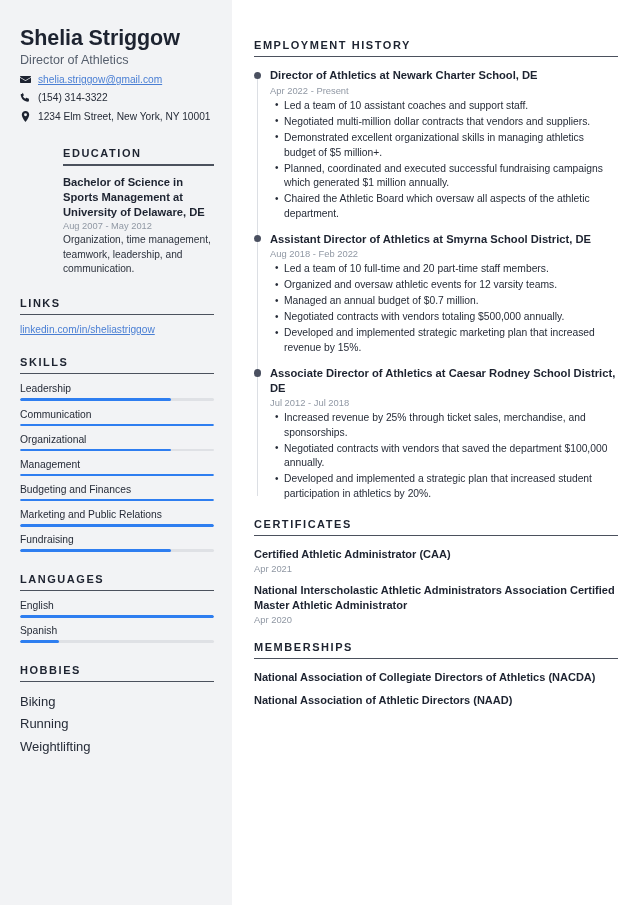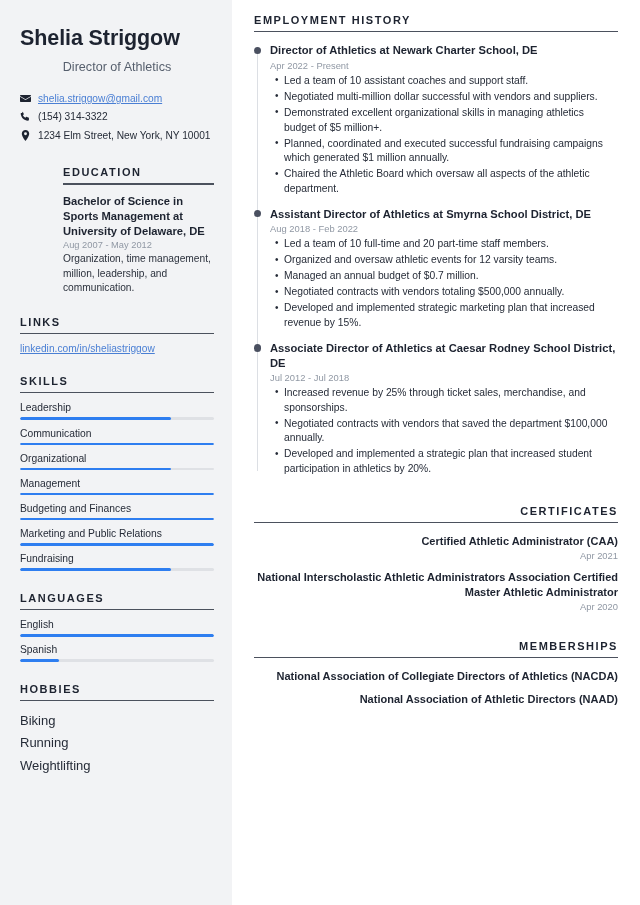--- a/index.html
+++ b/index.html
@@ -15,23 +15,23 @@
   .sidebar {
     width: 232px; height: 905px; flex: 0 0 232px;
     background: #f2f3f5;
     padding: 26px 18px 0 20px;
   }
   .name {
     font-size: 21.5px; font-weight: 700; color: #1d2330;
     letter-spacing: -0.1px; line-height: 1.12;
   }
   .job-title {
-    font-size: 12.6px; color: #565f6d; margin-top: 10px; font-weight: 400; text-align: center;
-  }
-  .contact-list { margin-top: 18px; }
+    font-size: 12.6px; color: #565f6d; margin-top: 3px; font-weight: 400;
+  }
+  .contact-list { margin-top: 6px; }
   .contact-row {
     display: flex; align-items: flex-start; gap: 7px;
     margin-bottom: 4.5px; font-size: 10.2px; color: #262c38; line-height: 1.35;
   }
   .contact-ico {
     width: 11px; flex: 0 0 11px; display: flex; align-items: center;
     justify-content: center; padding-top: 1px; color: #1d2330;
   }
   .contact-ico svg { display: block; }
   .contact-link { color: #4a7fd4; text-decoration: underline; }
@@ -56,21 +56,21 @@
   }
 
   .skill { margin-bottom: 7.5px; }
   .skill-label { font-size: 10.3px; color: #262c38; margin-bottom: 4px; }
   .bar { height: 2.6px; width: 100%; background: #dfe1e5; border-radius: 2px; overflow: hidden; }
   .bar-fill { height: 100%; background: #2e7ef0; border-radius: 2px; }
 
   .hobby { font-size: 13px; color: #262c38; line-height: 1.72; }
 
   
-  .main { flex: 1 1 auto; padding: 14px 22px 0 22px; position: relative; }
+  .main { flex: 1 1 auto; padding: 39px 22px 0 22px; position: relative; }
   .m-sec-h {
     font-size: 11px; font-weight: 700; color: #1d2330;
     letter-spacing: 1.55px; text-transform: uppercase; padding-bottom: 5px;
   }
   .m-sec-rule { height: 1.3px; background: #4b515d; }
 
   .timeline { position: relative; margin-top: 11px; padding-left: 16px; }
   .timeline::before {
     content: ""; position: absolute; left: 3.2px; top: 4px; bottom: 6px;
     width: 1.2px; background: #dcdfe4;
@@ -87,21 +87,21 @@
   .job-points { margin-top: 3px; padding-left: 14px; }
   .job-points li {
     font-size: 10.3px; color: #262c38; line-height: 1.42;
     margin-bottom: 1.5px; list-style: none; position: relative;
   }
   .job-points li::before {
     content: "\2022"; position: absolute; left: -9px; top: -0.5px;
     color: #262c38; font-size: 10px;
   }
 
-  .m-sec { margin-top: 28px; text-align: right; }
+  .m-sec { margin-top: 16px; }
   .cert { margin-bottom: 9px; }
   .cert:last-child { margin-bottom: 0; }
   .cert-t { font-size: 11px; font-weight: 700; color: #1d2330; line-height: 1.36; }
   .cert-d { font-size: 9.4px; color: #9098a4; margin-top: 1px; }
   .member { font-size: 11px; font-weight: 700; color: #1d2330; margin-bottom: 8px; line-height: 1.36; }
   .member:last-child { margin-bottom: 0; }
   .mt10 { margin-top: 11px; }
 </style>
 </head>
 <body>
@@ -142,21 +142,21 @@
         <span>1234 Elm Street, New York, NY 10001</span>
       </div>
 
     </div>
 
     <section class="sec sec-first">
       <div class="sec-h">EDUCATION</div>
       <div class="sec-rule"></div>
       <div class="edu-deg">Bachelor of Science in Sports Management at University of Delaware, DE</div>
       <div class="edu-date">Aug 2007 - May 2012</div>
-      <div class="edu-desc">Organization, time management, million, leadership, and communication.</div>
+      <div class="edu-desc">Organization, time management, teamwork, leadership, and communication.</div>
     </section>
 
     <section class="sec">
       <div class="sec-h">LINKS</div>
       <div class="sec-rule"></div>
       <a class="link-item" href="#">linkedin.com/in/sheliastriggow</a>
     </section>
 
     <section class="sec">
       <div class="sec-h">SKILLS</div>
@@ -243,21 +243,21 @@
     <section>
       <div class="m-sec-h">EMPLOYMENT HISTORY</div>
       <div class="m-sec-rule"></div>
       <div class="timeline" id="jobs-list">
           <div class="job">
             <span class="job-dot"></span>
             <div class="job-h">Director of Athletics at Newark Charter School, DE</div>
             <div class="job-date">Apr 2022 - Present</div>
             <ul class="job-points">
               <li>Led a team of 10 assistant coaches and support staff.</li>
-              <li>Negotiated multi-million dollar successful with vendors and suppliers.</li>
+              <li>Negotiated multi-million dollar contracts that vendors and suppliers.</li>
               <li>Demonstrated excellent organizational skills in managing athletics budget of $5 million+.</li>
               <li>Planned, coordinated and executed successful fundraising campaigns which generated $1 million annually.</li>
               <li>Chaired the Athletic Board which oversaw all aspects of the athletic department.</li>
             </ul>
           </div>
           <div class="job">
             <span class="job-dot"></span>
             <div class="job-h">Assistant Director of Athletics at Smyrna School District, DE</div>
             <div class="job-date">Aug 2018 - Feb 2022</div>
             <ul class="job-points">

